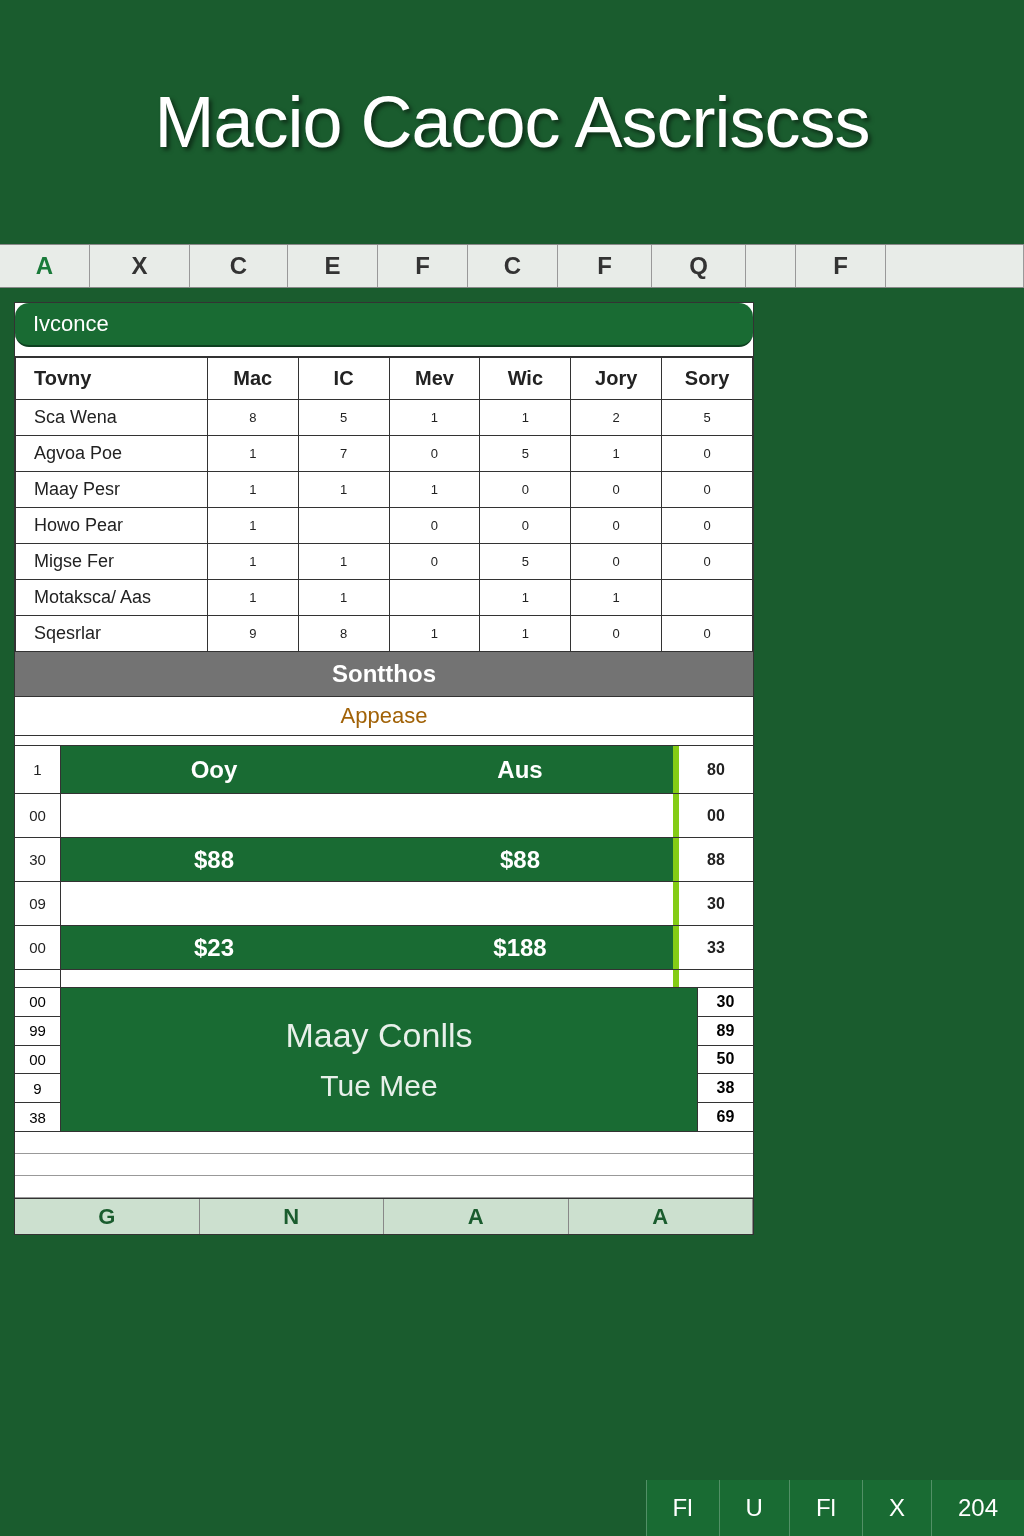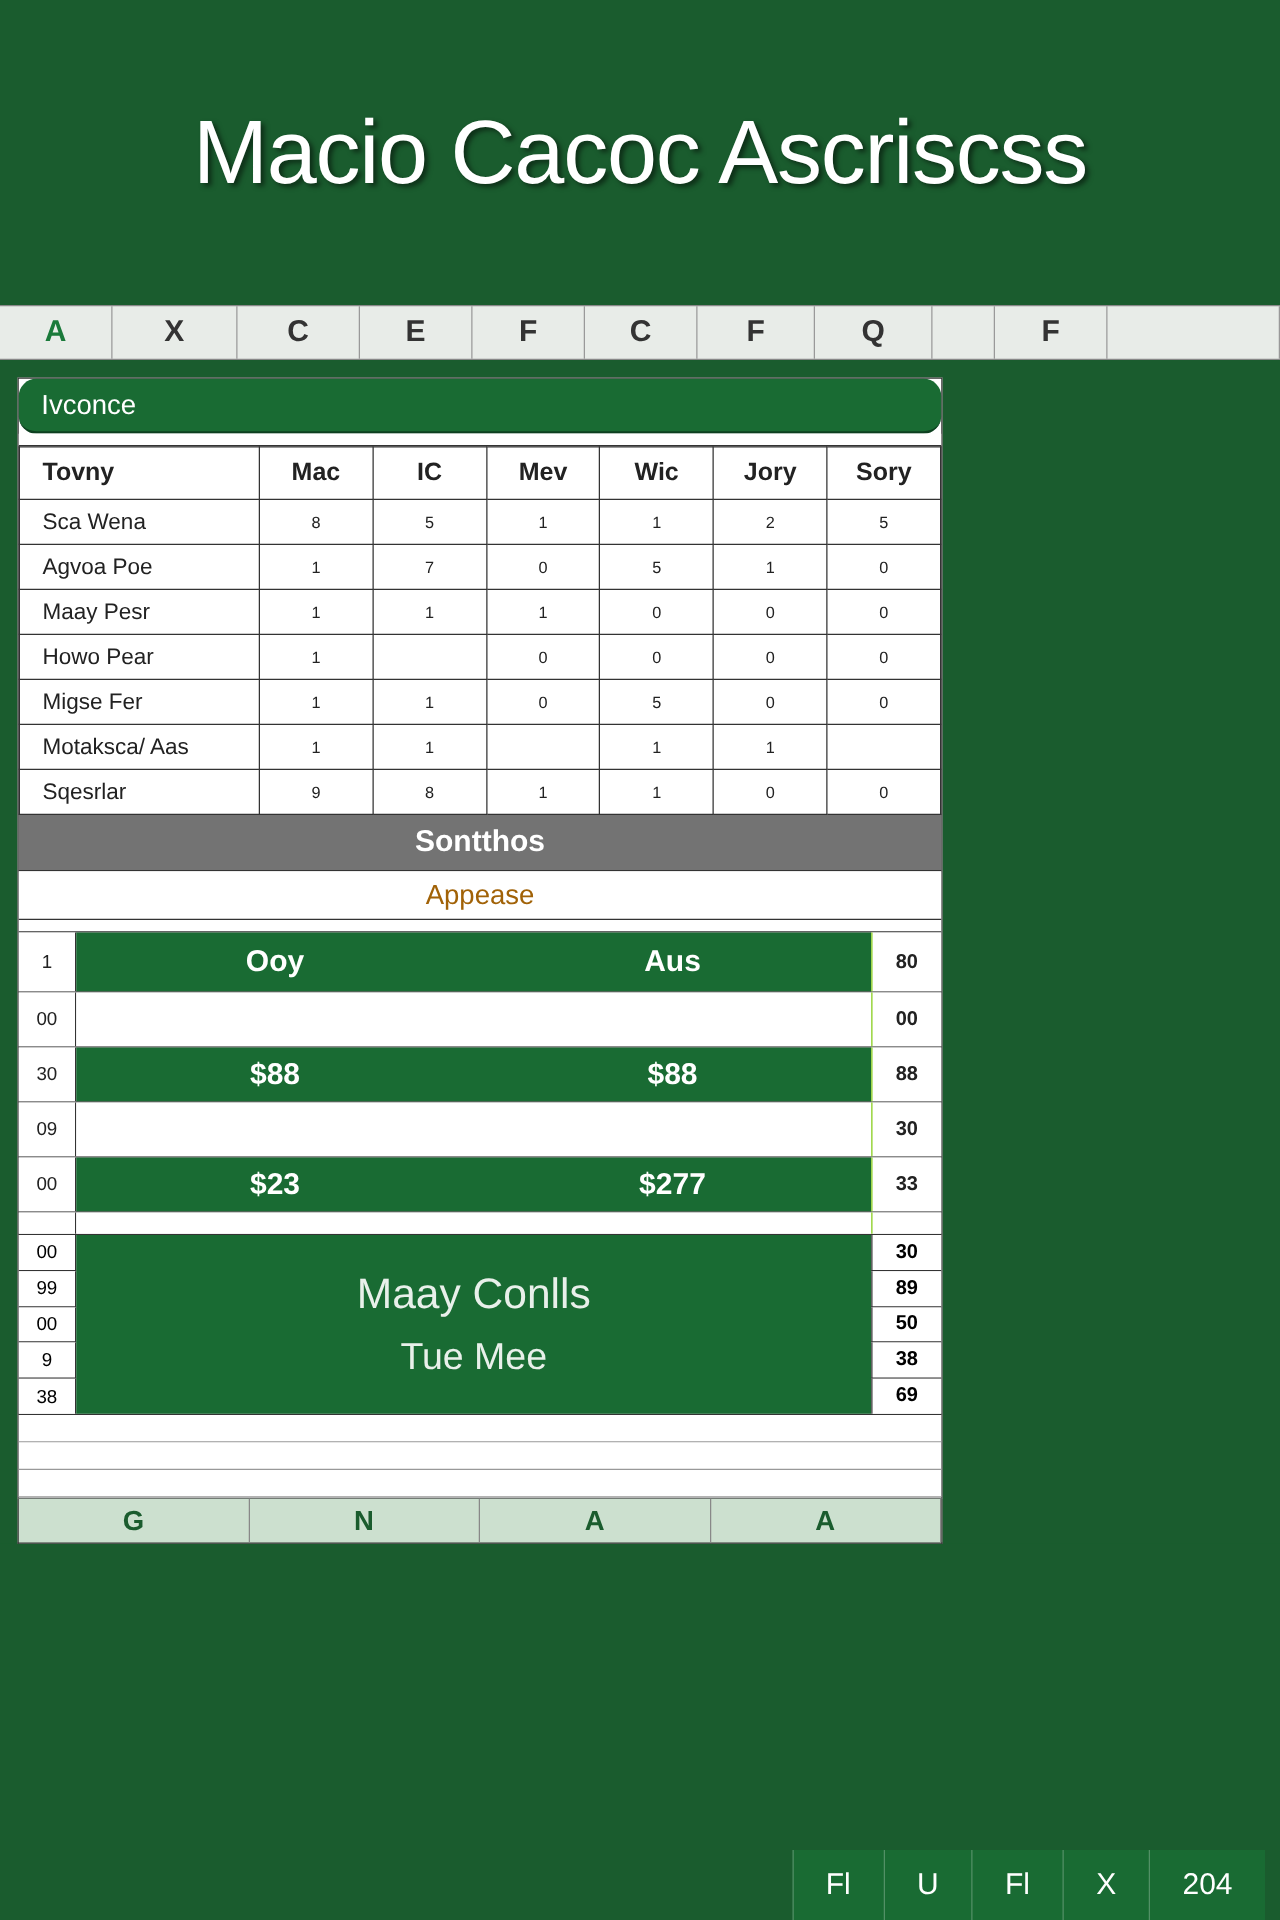--- a/index.html
+++ b/index.html
@@ -134,23 +134,23 @@
     flex: 1;
     display: flex;
     align-items: center;
     justify-content: space-around;
     font-size: 24px;
   }
   .lg-mid.green { background: #196b33; color: #fff; font-weight: bold; }
   .lg-mid.white { background: #fff; }
   .lg-mid span { flex:1; text-align:center; }
   .lg-right {
-    width: 56px;
-    background: #fff;
-    border-left: 1px solid #84cc16;
+    width: 80px;
+    background: #fff;
+    border-left: 6px solid #84cc16;
     display: flex;
     align-items: center;
     justify-content: center;
     font-size: 16px;
     font-weight: bold;
     color: #222;
   }
   .summary-block {
     display: flex;
     border-bottom: 1px solid #333;
@@ -221,21 +221,21 @@
     display: flex;
     align-items: center;
     justify-content: center;
     font-size: 22px;
     font-weight: bold;
     color: #1a5c2e;
   }
   .status-bar {
     position: absolute;
     bottom: 0;
-    right: 12px;
+    right: 0;
     height: 56px;
     background: #196b33;
     display: flex;
     align-items: stretch;
   }
   .status-bar .sb {
     color: #fff;
     font-size: 24px;
     padding: 0 26px;
     display: flex;
@@ -384,21 +384,21 @@
             <div class="lg-mid white">
               <span></span>
               <span></span>
             </div>
             <div class="lg-right">30</div>
           </div>
           <div class="lg-row">
             <div class="lg-left">00</div>
             <div class="lg-mid green">
               <span>$23</span>
-              <span>$277</span>
+              <span>$188</span>
             </div>
             <div class="lg-right">33</div>
           </div>
           <div class="lg-row" style="height: 18px;">
             <div class="lg-left"></div>
             <div class="lg-mid white"></div>
             <div class="lg-right"></div>
           </div>
         </div>
 

